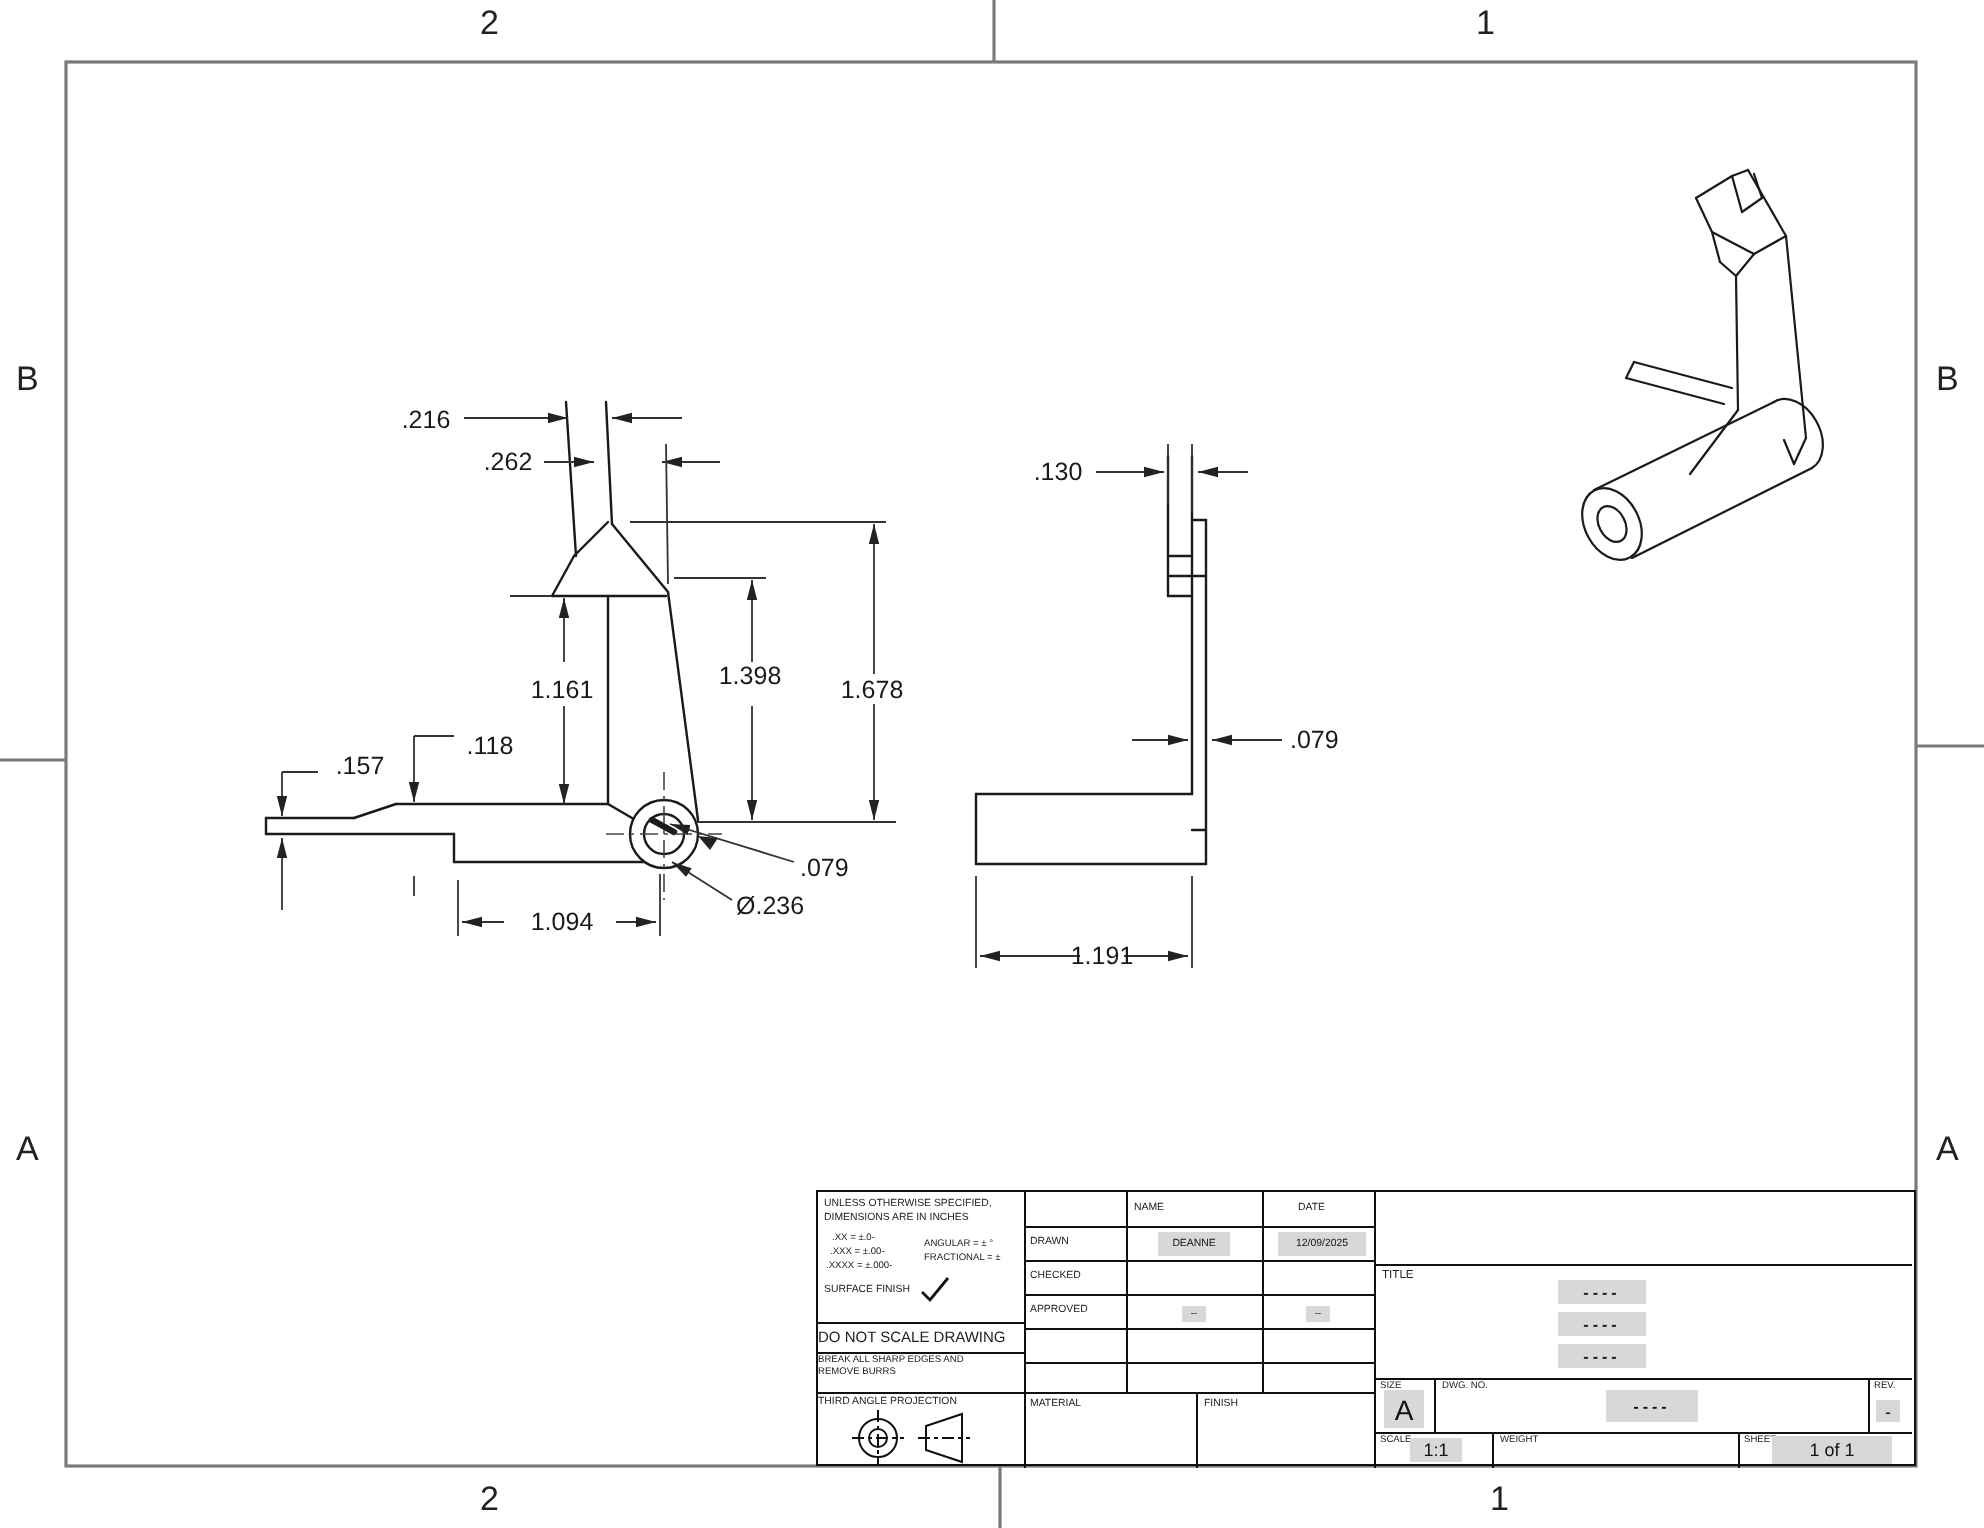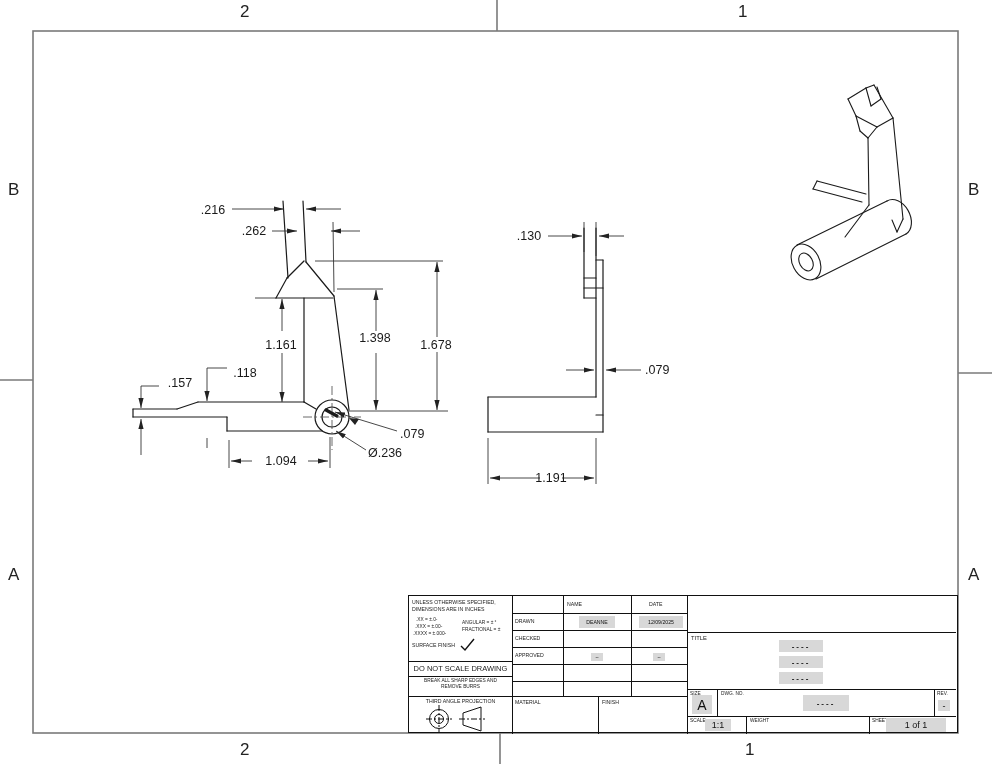--- a/index.html
+++ b/index.html
@@ -12,21 +12,21 @@
   
   #tb{position:absolute;left:408px;top:595px;width:550px;height:138px;
       border:1.5px solid #111;box-sizing:border-box;font-size:5.5px;color:#111;}
   .ln{position:absolute;background:#111;}
   .lbl{position:absolute;white-space:nowrap;color:#222;}
   .t4{font-size:4.8px;} .t5{font-size:5.2px;} .t55{font-size:5.8px;} .t7{font-size:7.5px;}
   .t9{font-size:9px;} .t13{font-size:14px;}
   .hl{position:absolute;background:#d8d8d8;display:flex;align-items:center;justify-content:center;
       color:#111;}
   .dash{font-weight:bold;letter-spacing:2px;font-size:8px;}
-  .ctr{text-align:center;}
+  .ctr{}
 </style>
 </head>
 <body>
 
 <div id="sheet">
 
   <div class="zone" style="left:240px;top:2px;">2</div>
   <div class="zone" style="left:738px;top:2px;">1</div>
   <div class="zone" style="left:240px;top:740px;">2</div>
   <div class="zone" style="left:745px;top:740px;">1</div>

